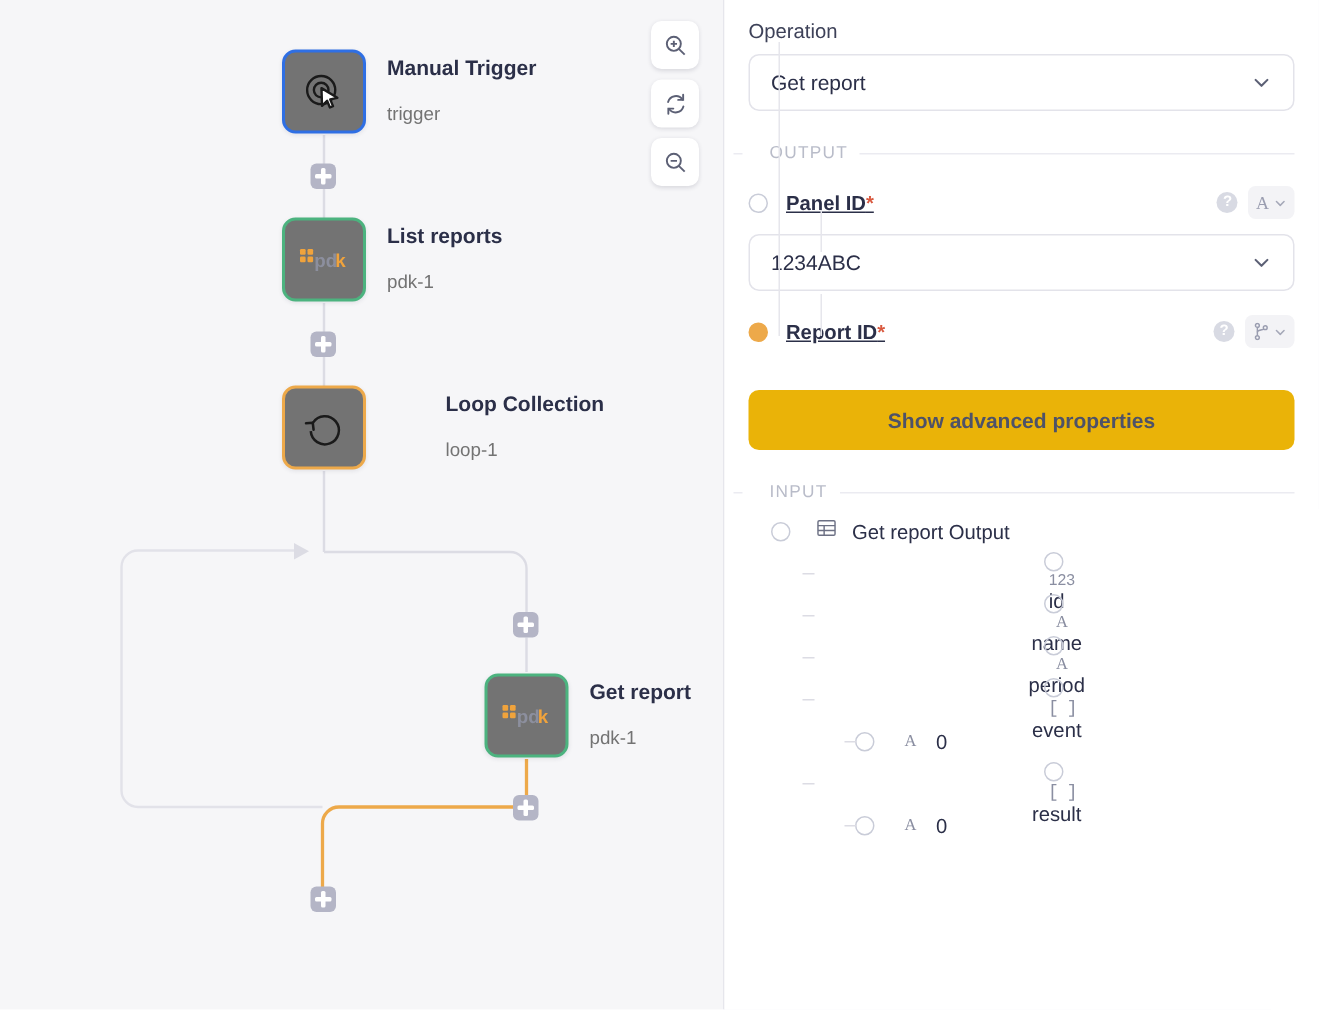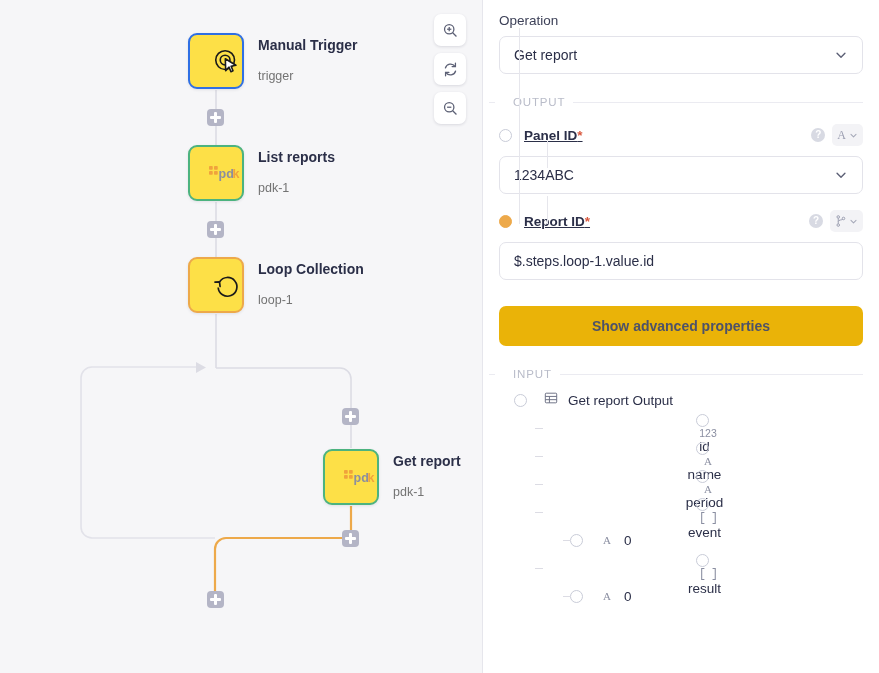--- a/index.html
+++ b/index.html
@@ -37,23 +37,23 @@
   .zoom-btn svg { display:block; }
 
   
   .node {
     position: absolute;
     display: flex; align-items: center;
     z-index: 5;
   }
   .node-box {
     width: 56px; height: 56px;
-    background: #fde047;
+    background: #737373;
     border-radius: 9px;
-    display: flex; align-items: center; justify-content: flex-end;
+    display: flex; align-items: center; justify-content: center;
     box-shadow: 0 1px 3px rgba(40,40,70,.10);
     flex: none;
   }
   .node-box.sel-blue   { border: 2px solid #2f6fe4; }
   .node-box.sel-green  { border: 2px solid #4cb37f; }
   .node-box.sel-orange { border: 2px solid #eda94a; }
   .node-labels { margin-left: 14px; }
   .node-title {
     font-size: 14px; font-weight: bold; color: #2b2f48;
     line-height: 1.25; white-space: nowrap;
@@ -266,21 +266,21 @@
           <text x="21" y="30" font-family="Liberation Sans, sans-serif" font-size="25" font-weight="bold" fill="#8c8f9e">pd</text>
           <text x="49" y="30" font-family="Liberation Sans, sans-serif" font-size="25" font-weight="bold" fill="#f0a33c">k</text>
         </svg>
       </div>
       <div class="node-labels">
         <div class="node-title">List reports</div>
         <div class="node-sub">pdk-1</div>
       </div>
     </div>
 
-    <div class="node" style="left:188px; top:257px;">
+    <div class="node" style="left:188px; top:257px;gap:39px;">
       <div class="node-box sel-orange">
         <svg width="30" height="30" viewBox="0 0 32 32" fill="none" stroke="#1a1a1a" stroke-width="1.8">
           <path d="M8.2 12.5 A10 10 0 1 1 6.6 18.6"></path>
           <polyline points="3.2,13.0 8.0,12.7 8.6,17.6" stroke-linejoin="round" stroke-linecap="round"></polyline>
         </svg>
       </div>
       <div class="node-labels">
         <div class="node-title">Loop Collection</div>
         <div class="node-sub">loop-1</div>
       </div>
@@ -359,23 +359,20 @@
               <circle cx="11" cy="4.6" r="1.7"></circle>
             <path d="M4 4.3 V11.7"></path>
               <path d="M4 8.6 C4 6.5 9.4 6.6 9.9 5.8"></path>
           </svg>
           <svg width="9" height="9" viewBox="0 0 16 16" fill="none" stroke="#a5a8b8" stroke-width="1.8" stroke-linecap="round" stroke-linejoin="round">
             <polyline points="3.5,6 8,10.5 12.5,6"></polyline>
           </svg>
         </span>
       </span>
     </div>
-    <div class="text-box" style="margin-top:8px;">
-      <span class="val">$.steps.loop-1.value.id</span>
-    </div>
 
     <div class="adv-btn">Show advanced properties</div>
 
     <div class="section">
       <span class="stub"></span>
       <span class="cap">INPUT</span>
       <span class="rule"></span>
     </div>
 
     <div class="tree">

